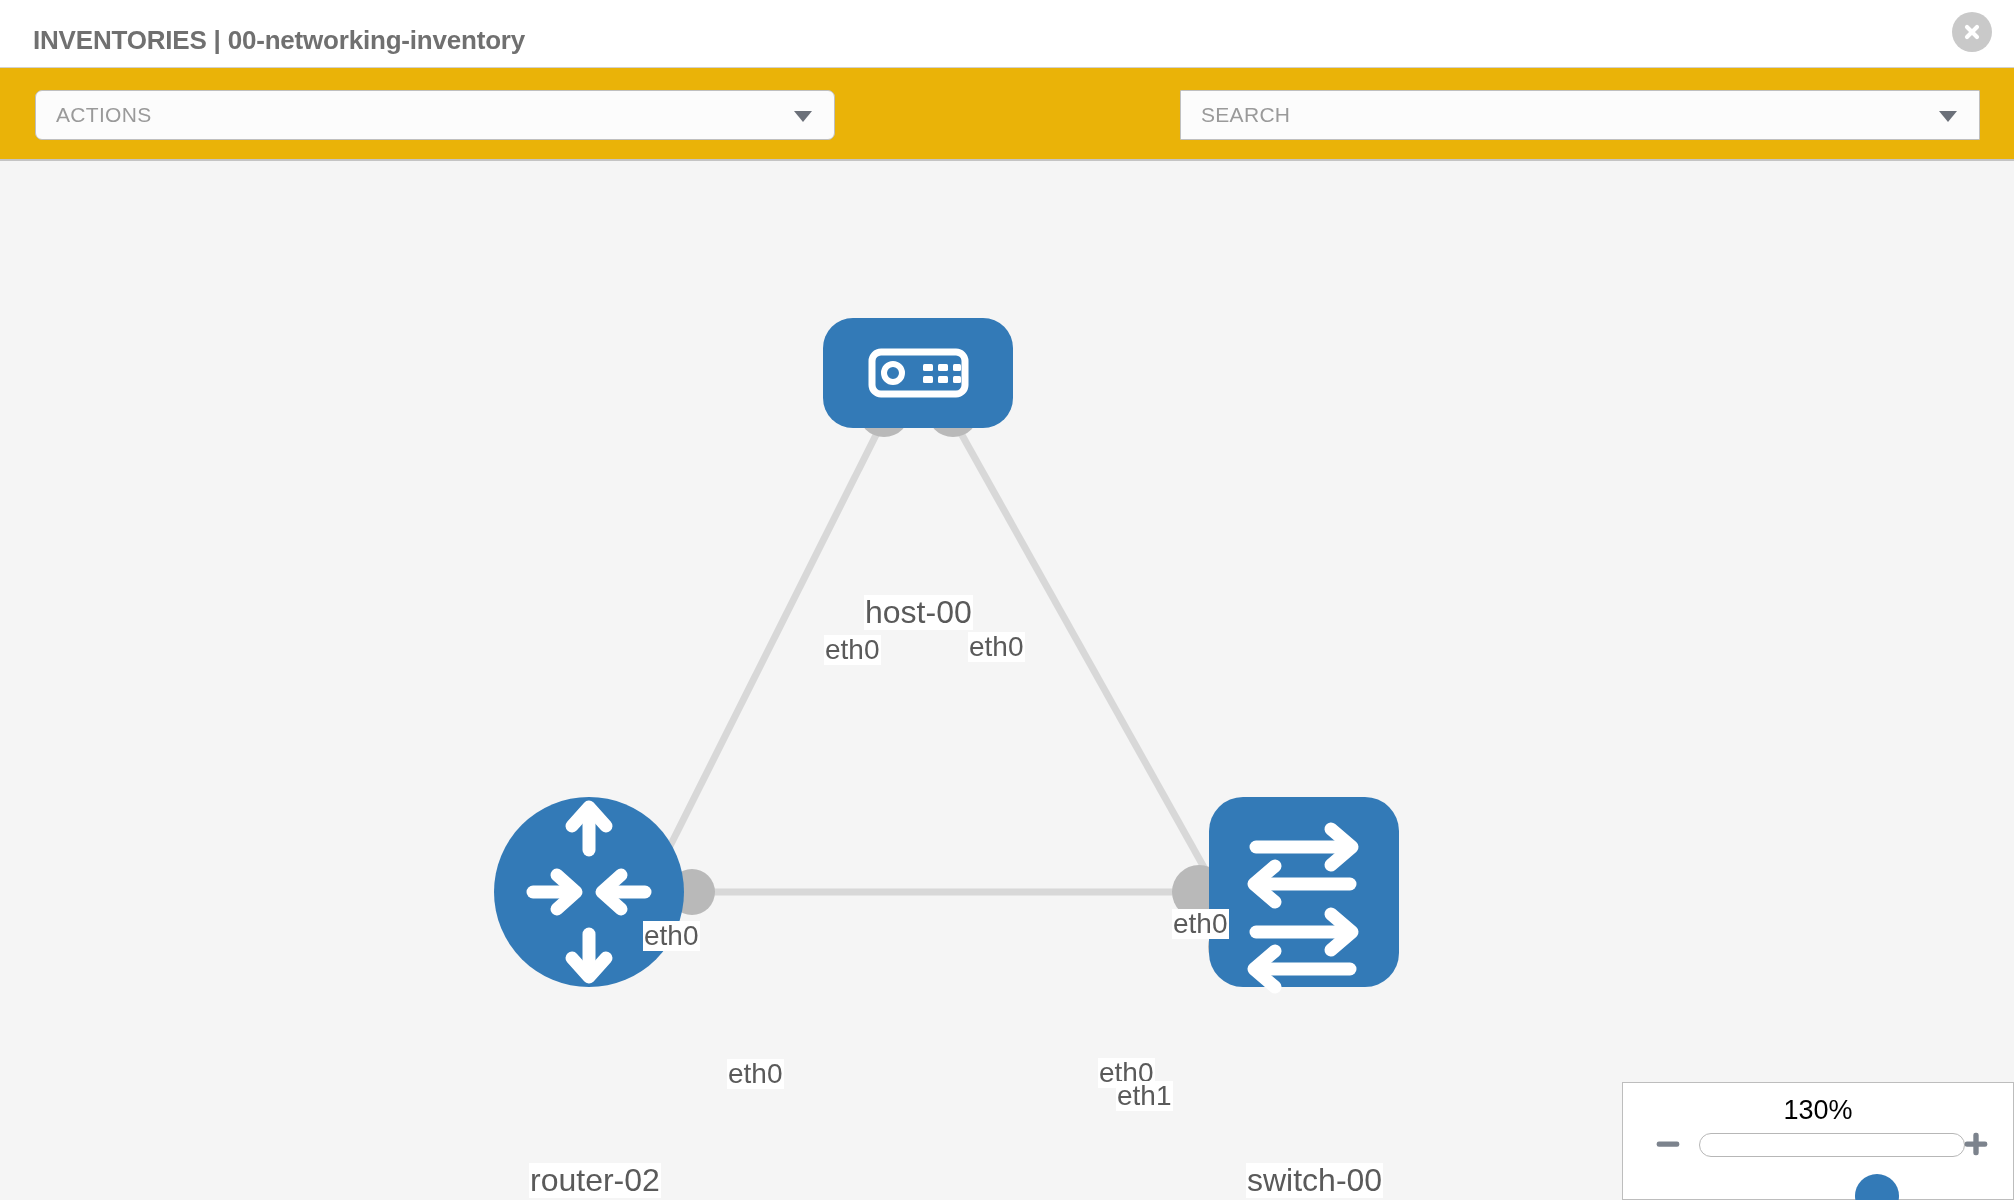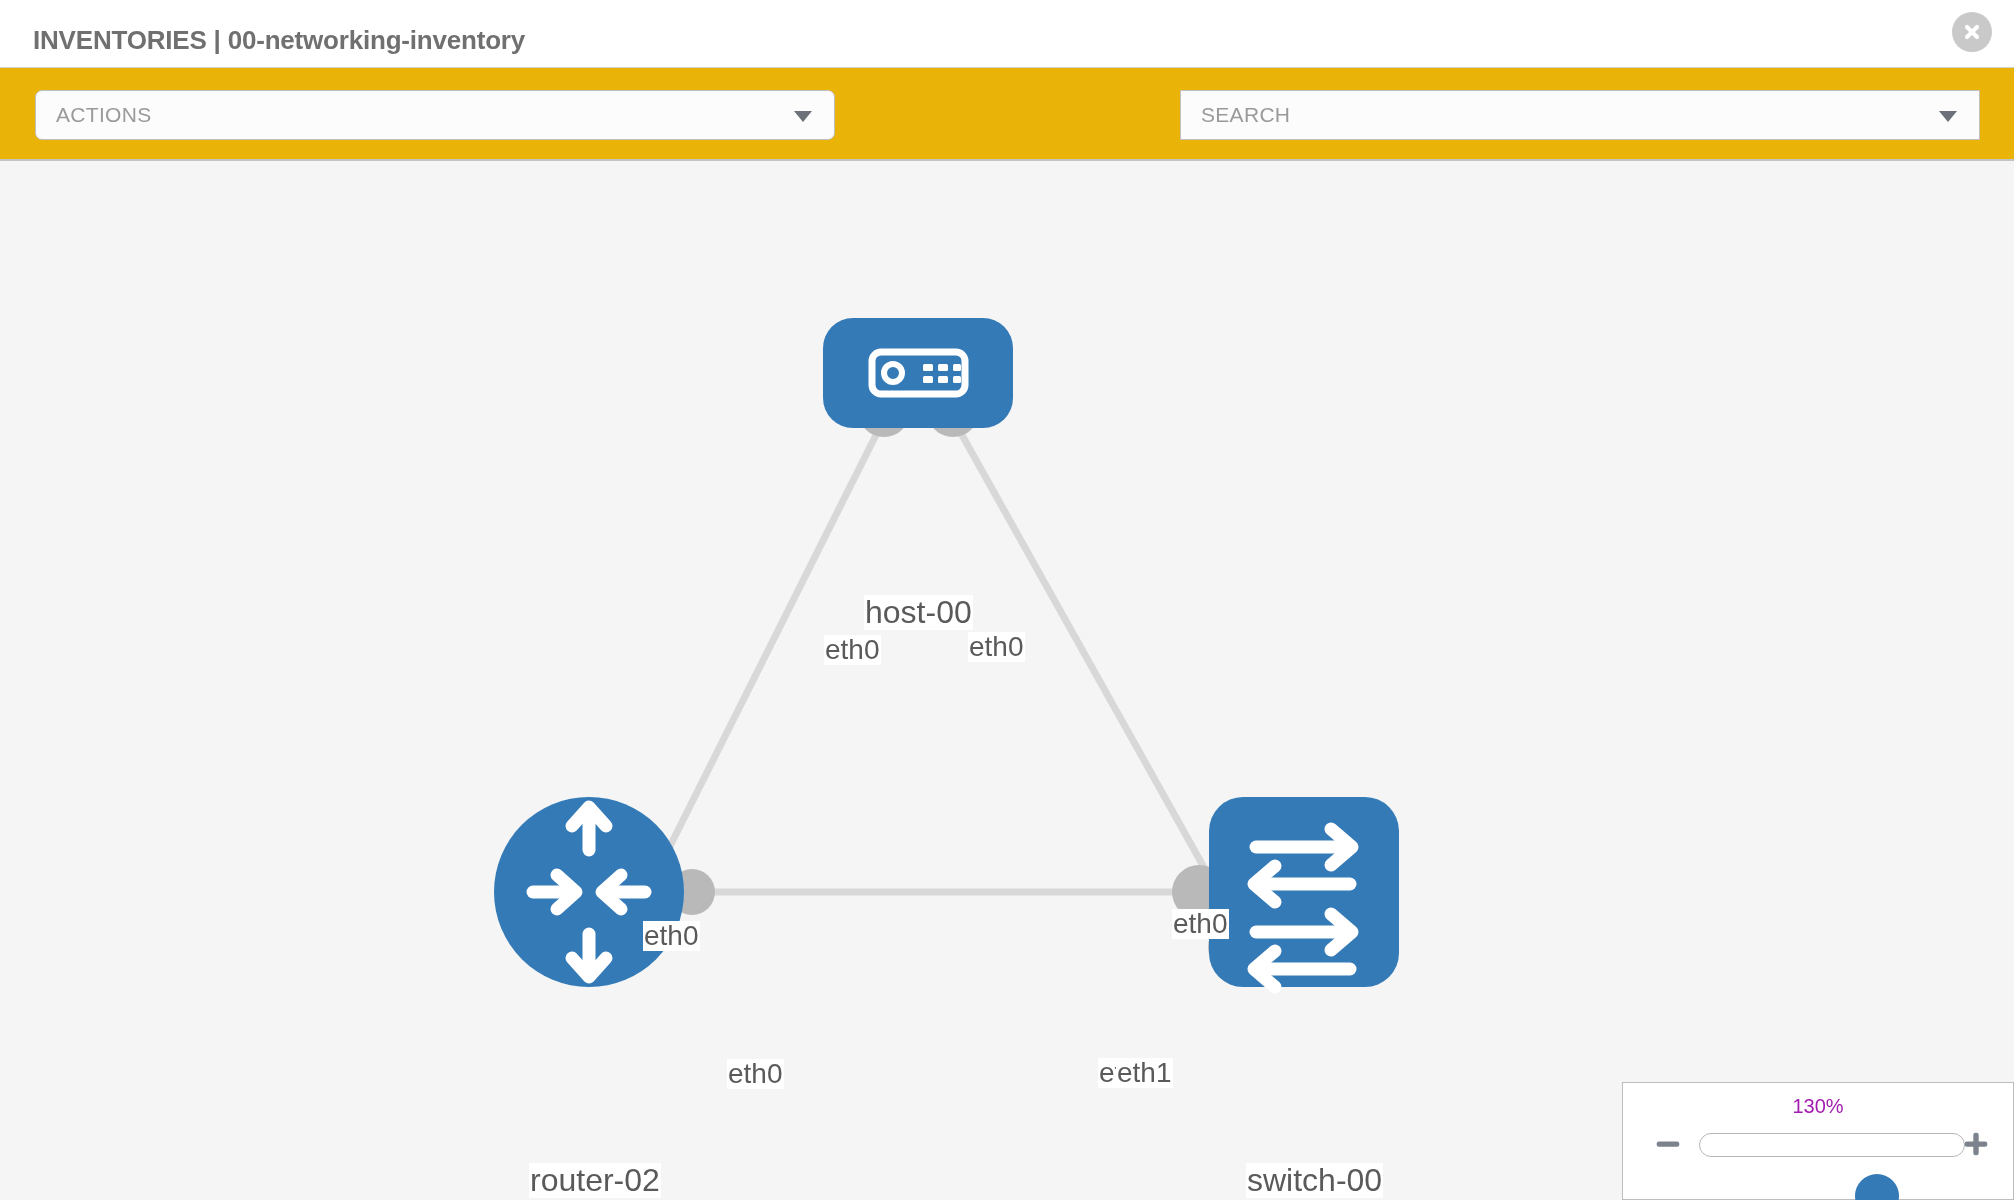--- a/index.html
+++ b/index.html
@@ -163,22 +163,22 @@
     height: 118px;
     background: #ffffff;
     border: 1px solid #bdbdbd;
   }
   .zoom-pct {
     position: absolute;
     top: 12px;
     left: 0;
     width: 100%;
     text-align: center;
-    font-size: 20px;
-    color: #a21caf;
+    font-size: 27px;
+    color: #000000;
   }
   .zoom-minus, .zoom-plus {
     position: absolute;
     top: 44px;
     width: 34px;
     height: 34px;
     cursor: pointer;
   }
   .zoom-minus { left: 28px; }
   .zoom-plus  { right: 20px; }
@@ -322,21 +322,21 @@
 
     <div class="nlabel iface" style="left:824px;  top:450px;">eth0</div>
     <div class="nlabel node-name" style="left:864px;  top:434px;">host-00</div>
     <div class="nlabel iface" style="left:968px;  top:447px;">eth0</div>
 
     <div class="nlabel iface" style="left:643px;  top:736px;">eth0</div>
     <div class="nlabel iface" style="left:1172px; top:724px;">eth0</div>
 
     <div class="nlabel iface" style="left:727px;  top:874px;">eth0</div>
     <div class="nlabel iface" style="left:1098px; top:873px;">eth0</div>
-    <div class="nlabel iface" style="left:1116px; top:873px;">eth1</div>
+    <div class="nlabel iface" style="left:1116px; top:896px;">eth1</div>
 
     <div class="nlabel node-name" style="left:529px;  top:1002px;">router-02</div>
     <div class="nlabel node-name" style="left:1246px; top:1002px;">switch-00</div>
 
     <div class="zoom-panel" style="left:1622px; top:921px;">
       <div class="zoom-pct">130%</div>
 
       <div class="zoom-minus">
         <svg width="34" height="34" viewBox="0 0 24 24">
           <rect x="4" y="10.2" width="16" height="3.8" rx="1.6" fill="#7c838d"></rect>

